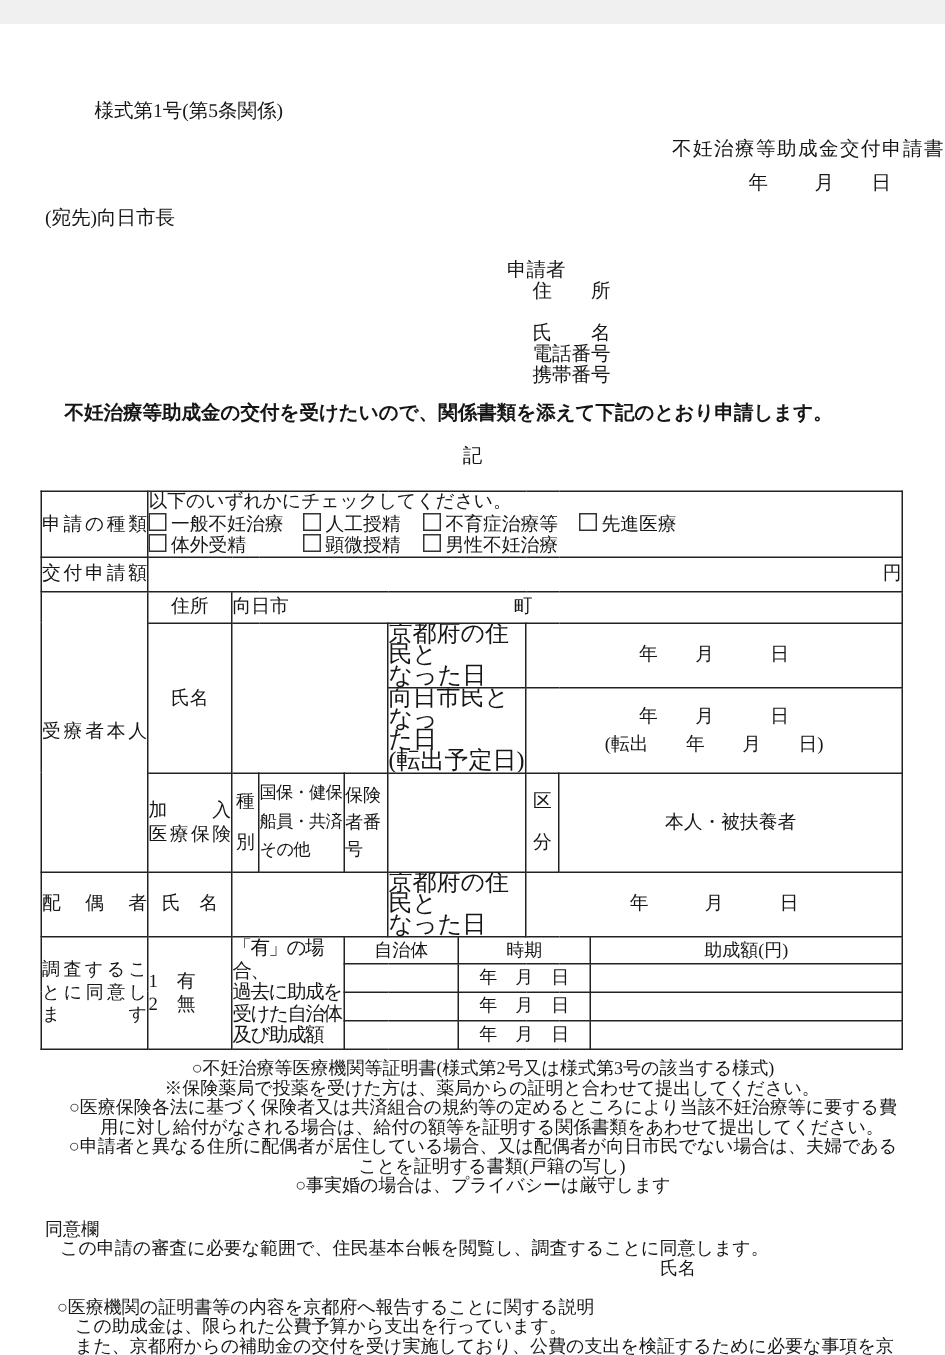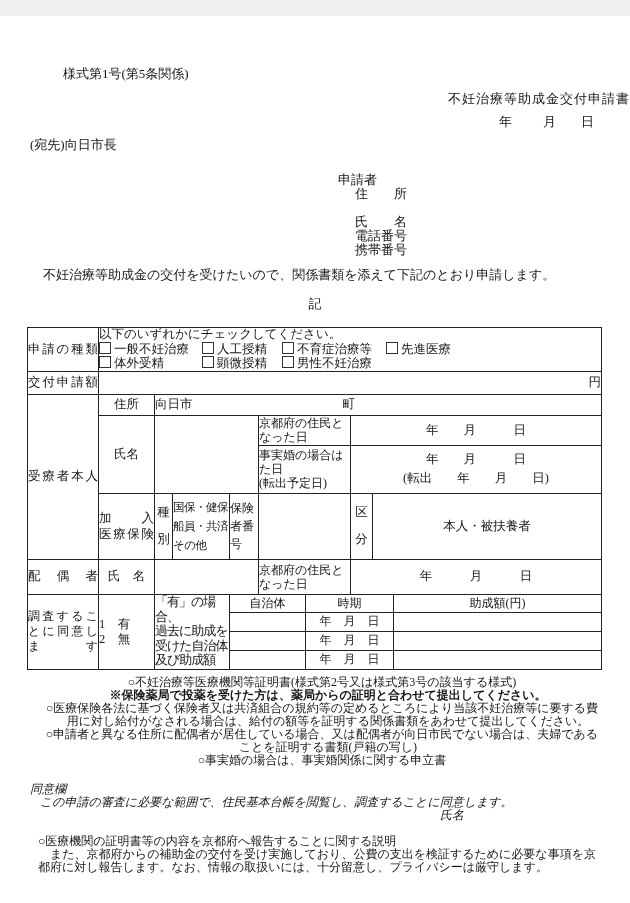--- a/index.html
+++ b/index.html
@@ -11,57 +11,57 @@
   }
   .form-code { padding-top:49px; margin-left:63px; }
   .form-title { text-align:right; margin-top:7px; letter-spacing:1px; }
   .date-line { text-align:right; margin:5px 36px 0 0; }
   .date-line .mm { margin-left:31px; }
   .date-line .dd { margin-left:25px; }
   .addressee { margin:5px 0 0 30px; }
   .applicant { margin:19px 0 0 338px; line-height:14px; }
   .applicant .ind { margin-left:17px; }
   .applicant .gap { height:14px; }
-  .intro { margin:9px 28px 0 30px; text-indent:13px; }
+  .intro { margin:9px 28px 0 30px; text-indent:13px;font-weight:bold; }
   .ki { text-align:center; margin-top:11px; }
 
   table.form { border-collapse:collapse; table-layout:fixed; width:575px; margin:14px 0 0 27px; font-size:12.5px; }
   table.form td { border:1px solid #222; padding:0; vertical-align:middle; overflow:hidden; }
   tr.r1{height:43px} tr.r2{height:23px} tr.r3{height:21px} tr.r4{height:30px}
   tr.r5{height:48px} tr.r6{height:66px} tr.r7{height:35px} tr.r8{height:18px}
   tr.r9,tr.r10,tr.r11{height:19px}
   .lbl { padding:0 4px; }
   .dist { text-align:justify; text-align-last:justify; }
   .preline { white-space:pre-line; }
   .ctr { text-align:center;font-family:Liberation Serif, serif; }
   .cb-cell { padding:1px 4px 0 10px; vertical-align:top; line-height:13.5px; }
   .cb-opt { display:inline-block; }
   .cb-w1 { width:103px; } .cb-w2 { width:80px; } .cb-w3 { width:104px; }
   .cbx { display:inline-block; width:10px; height:10px; border:1px solid #333; margin-right:3px; vertical-align:-1px; }
   .amount-cell { text-align:right; padding-right:30px; }
   .addr-cell { padding-left:4px; }
   .town { margin-left:150px; }
-  .datelbl { font-size:12px; padding-left:3px; line-height:14px; }
+  .datelbl { font-size:16px; padding-left:3px; line-height:14px; }
   .datecell { text-align:center; line-height:19px; }
   .ins-lbl { padding:0 2px; line-height:16px; }
   .kind-lbl { text-align:center; line-height:27px; }
   .ins-kinds { font-size:11.5px; letter-spacing:-0.5px; line-height:19px; padding-left:2px; }
   .insurer-lbl { font-size:12px; line-height:18px; padding-left:3px; }
   .cat-lbl { text-align:center; line-height:27px; }
   .past-lbl { vertical-align:top; padding:2px 4px; font-size:12px; line-height:15px; }
   .past-opt { vertical-align:top; padding:3px 0 0 8px; line-height:15px; }
   .past-note { vertical-align:top; padding:2px 1px 0 3px; font-size:13px; letter-spacing:-1px; line-height:14.5px; }
   .subhdr { text-align:center; font-size:12px; }
   .period { text-align:center; font-size:12px; }
 
   .attach { margin:6px 26px 0 30px; font-size:12px; line-height:13px; }
   .attach-items { margin-left:10px;text-align:center; }
   .bullet { padding-left:12px; text-indent:-12px; }
-  .note-item { margin-left:12px;font-weight:bold; }
-  .consent { margin:16px 26px 0 30px; font-size:12px; line-height:13px;font-style:italic; }
+  .note-item { margin-left:12px; }
+  .consent { margin:16px 26px 0 30px; font-size:12px; line-height:13px; }
   .consent-body { margin-left:10px; }
   .consent-name { margin-left:410px; }
   .report { margin:13px 26px 0 38px; font-size:12px; line-height:13px; }
   .report .p { text-indent:12px; }
 </style>
 </head>
 <body>
 
 <div class="page">
 
@@ -122,21 +122,21 @@
       </td>
     </tr>
     <tr class="r4">
       <td class="ctr" rowspan="2">氏名</td>
       <td colspan="3" rowspan="2"></td>
       <td colspan="2" class="datelbl preline">京都府の住民と
 なった日</td>
       <td colspan="3" class="datecell preline">年　　月　　　日</td>
     </tr>
     <tr class="r5">
-      <td colspan="2" class="datelbl preline">事実婚の場合は
+      <td colspan="2" class="datelbl preline">向日市民となっ
 た日
 (転出予定日)</td>
       <td colspan="3" class="datecell preline">年　　月　　　日
 (転出　　年　　月　　日)</td>
     </tr>
     <tr class="r6">
       <td class="ins-lbl dist preline">加　入
 医療保険</td>
       <td class="kind-lbl preline">種
 別</td>
@@ -188,28 +188,29 @@
     </tr>
   </tbody>
     </table>
 
   <div class="attach">
     <div class="attach-items">
       <div class="bullet">○不妊治療等医療機関等証明書(様式第2号又は様式第3号の該当する様式)</div>
       <div class="note-item">※保険薬局で投薬を受けた方は、薬局からの証明と合わせて提出してください。</div>
       <div class="bullet">○医療保険各法に基づく保険者又は共済組合の規約等の定めるところにより当該不妊治療等に要する費用に対し給付がなされる場合は、給付の額等を証明する関係書類をあわせて提出してください。</div>
       <div class="bullet">○申請者と異なる住所に配偶者が居住している場合、又は配偶者が向日市民でない場合は、夫婦であることを証明する書類(戸籍の写し)</div>
-      <div class="bullet">○事実婚の場合は、事実婚関係に関する申立書</div>
+      <div class="bullet">○事実婚の場合は、プライバシーは厳守します</div>
     </div>
   </div>
 
   <div class="consent">
     <div>同意欄</div>
     <div class="consent-body">この申請の審査に必要な範囲で、住民基本台帳を閲覧し、調査することに同意します。</div>
     <div class="consent-name">氏名</div>
   </div>
 
   <div class="report">
     <div>○医療機関の証明書等の内容を京都府へ報告することに関する説明</div>
+    <div class="p">この助成金は、限られた公費予算から支出を行っています。</div>
     <div class="p">また、京都府からの補助金の交付を受け実施しており、公費の支出を検証するために必要な事項を京都府に対し報告します。なお、情報の取扱いには、十分留意し、プライバシーは厳守します。</div>
   </div>
 
 </div>
 
 </body></html>

